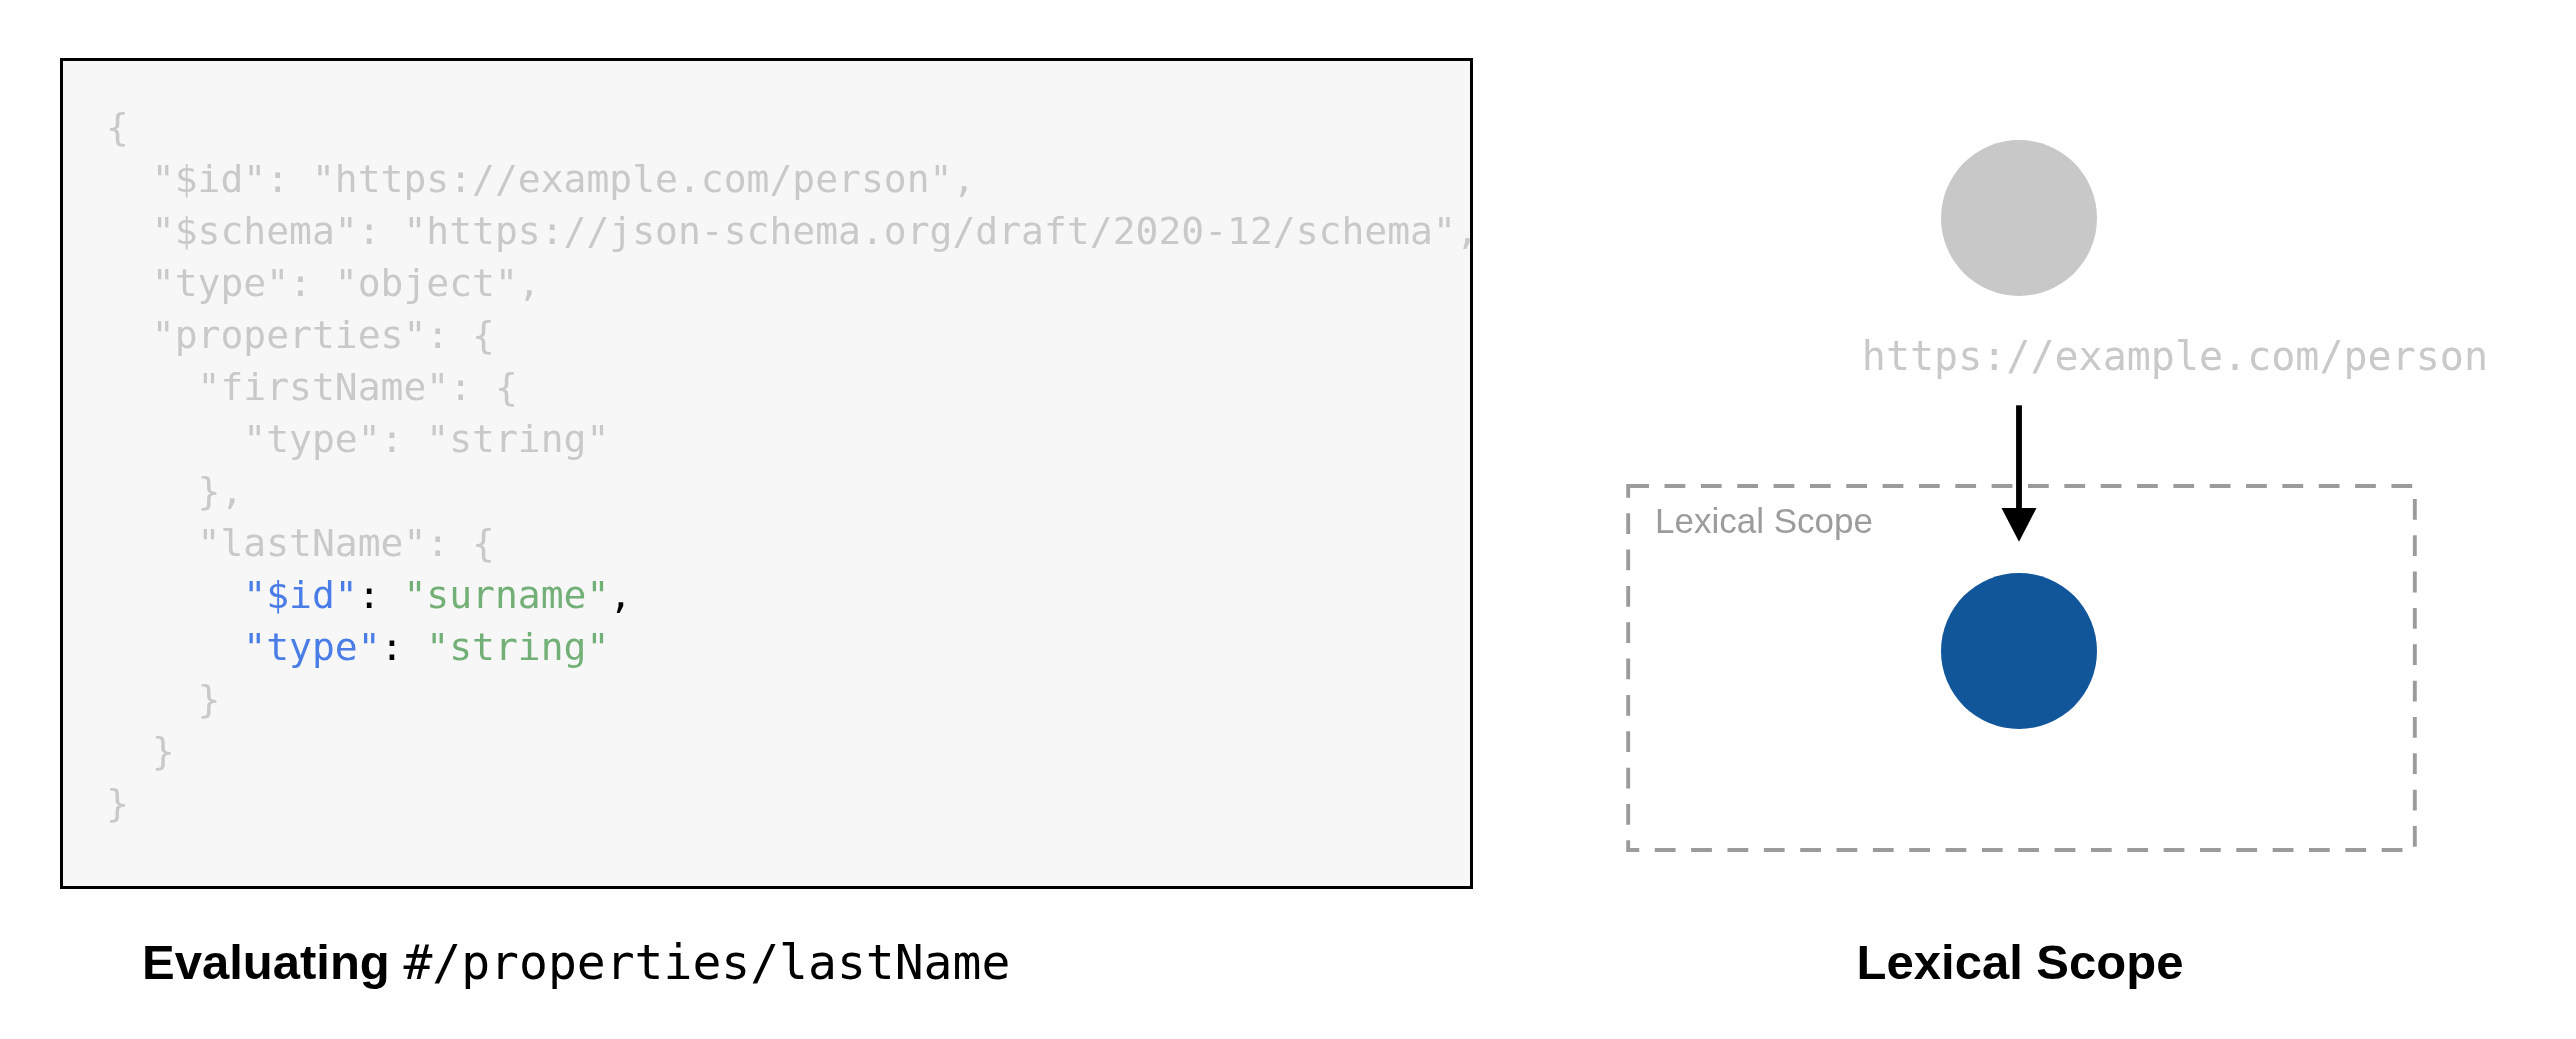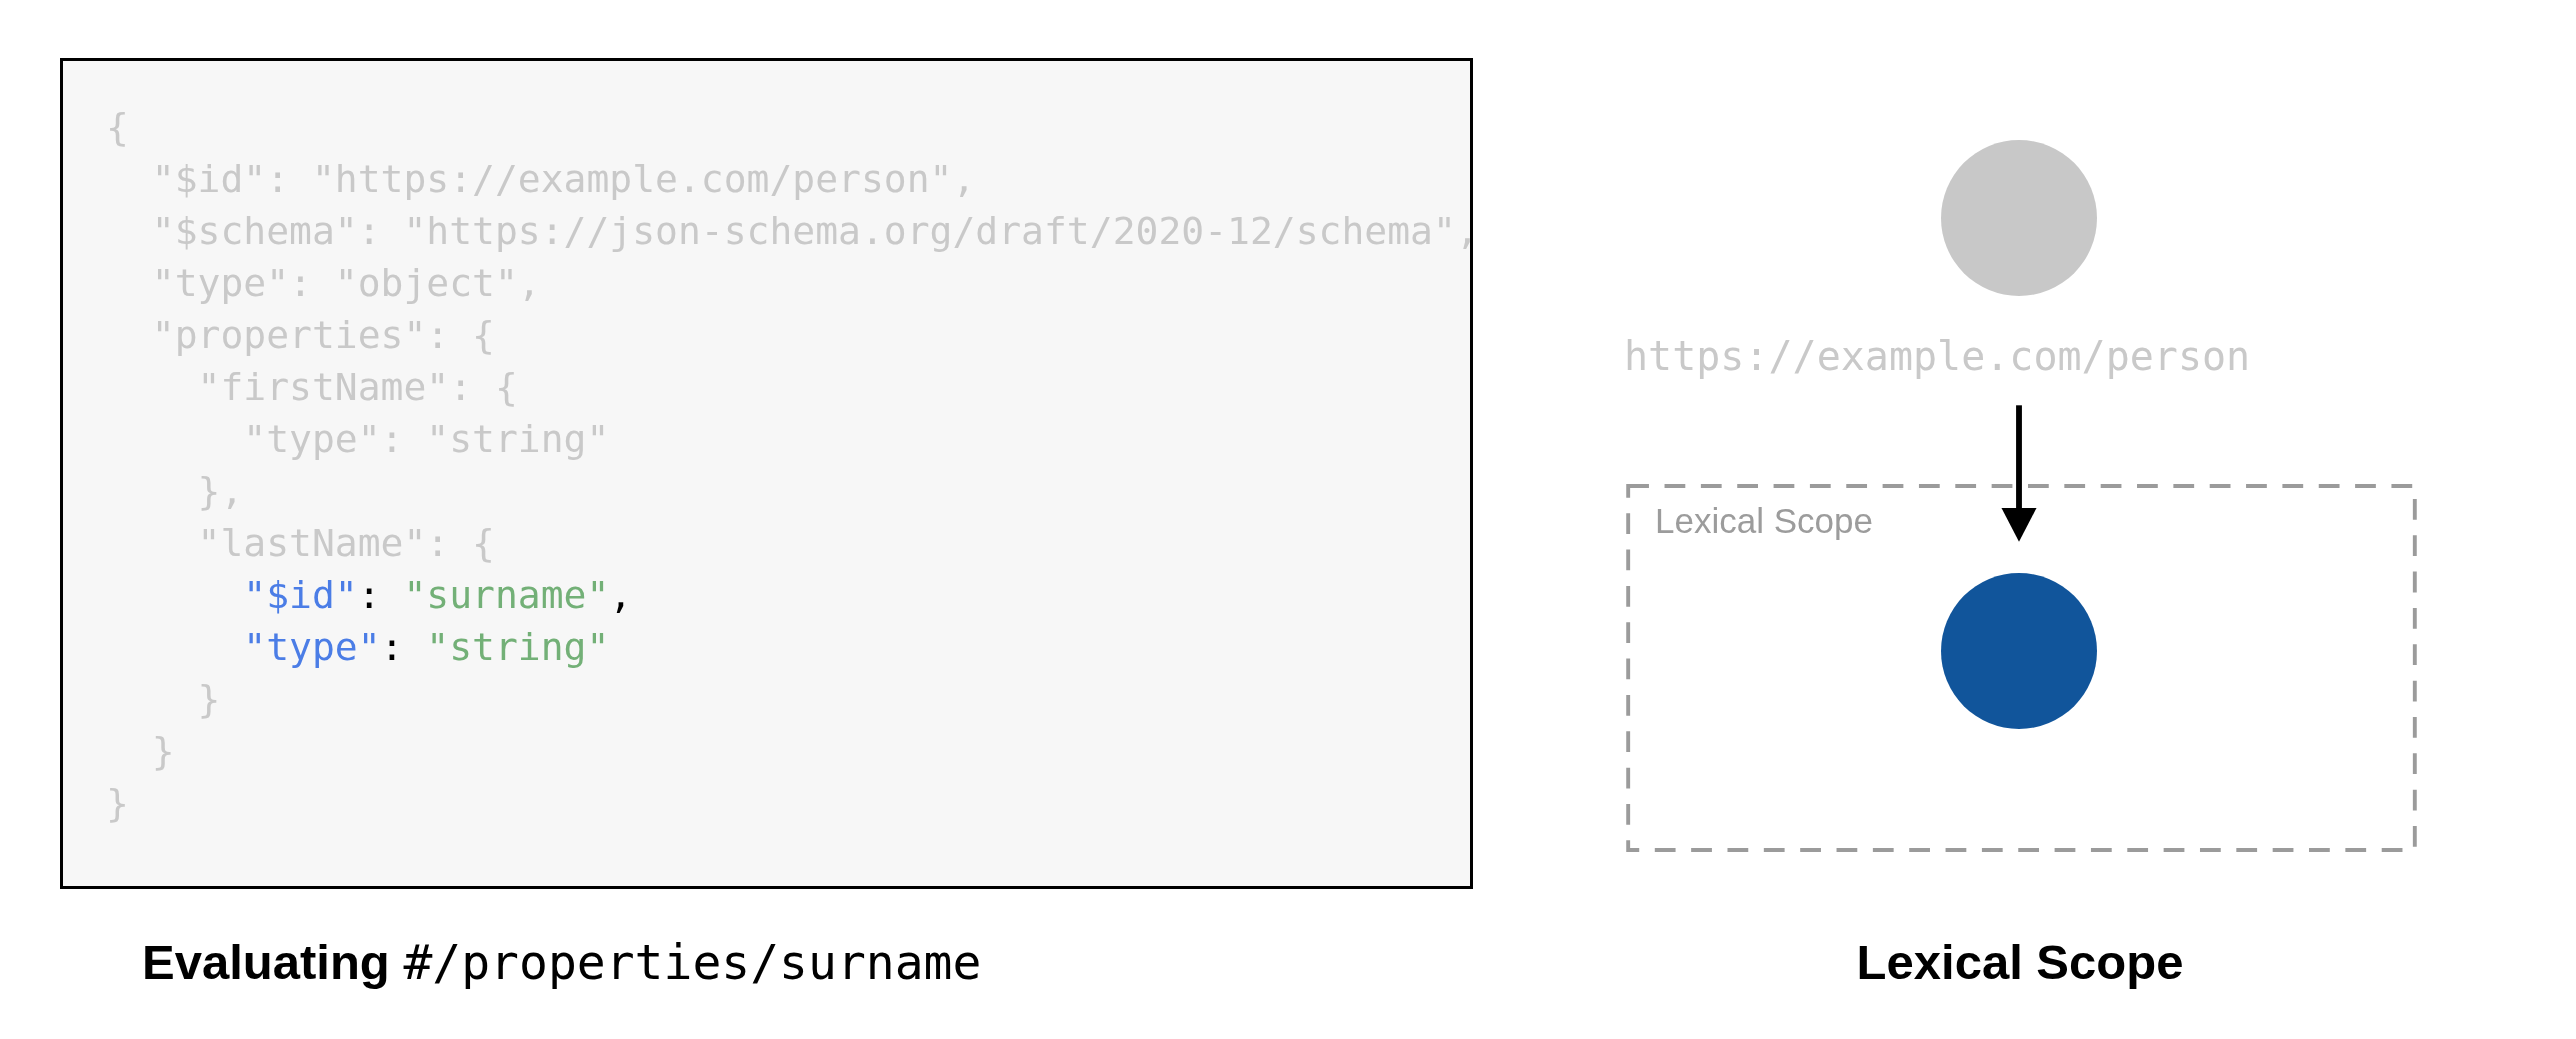--- a/index.html
+++ b/index.html
@@ -56,22 +56,22 @@
   .node {
     position: absolute;
     width: 156px; height: 156px;
     border-radius: 50%;
   }
   .node-gray { left: 1941px; top: 140px; background: #c8c8c8; }
   .node-blue { left: 1941px; top: 573px; background: #11559b; z-index: 2; }
 
   .center-text {
     position: absolute;
-    left: 1624px; width: 792px;
-    text-align: left;
+    left: 1696px; width: 792px;
+    text-align: right;
     font-family: "DejaVu Sans Mono", monospace;
     white-space: nowrap;
   }
   .uri-gray { top: 333px; font-size: 40px; color: #c9c9c9; }
   .uri-blue { top: 752px; font-size: 40px; color: #11559b; z-index: 2; }
 
   .arrow-svg { position: absolute; left: 1998px; top: 404px; z-index: 3; }
 
   .scope-svg { position: absolute; left: 1626px; top: 484px; z-index: 1; }
 
@@ -113,21 +113,21 @@
       <div class="ln">    },</div>
       <div class="ln">    "lastName": {</div>
       <div class="ln"><span>      </span><span class="tok-key">"$id"</span><span class="tok-punct">: </span><span class="tok-str">"surname"</span><span class="tok-punct">,</span></div>
       <div class="ln"><span>      </span><span class="tok-key">"type"</span><span class="tok-punct">: </span><span class="tok-str">"string"</span><span class="tok-punct"></span></div>
       <div class="ln">    }</div>
       <div class="ln">  }</div>
       <div class="ln">}</div>
     </div>
   </div>
 
-  <div class="caption-left"><span class="cap-bold">Evaluating</span><span class="cap-bold">&nbsp;</span><span class="cap-mono">#/properties/surname</span></div>
+  <div class="caption-left"><span class="cap-bold">Evaluating</span><span class="cap-bold">&nbsp;</span><span class="cap-mono">#/properties/lastName</span></div>
 
   <div class="node node-gray"></div>
   <div class="center-text uri-gray">https://example.com/person</div>
 
   <svg class="arrow-svg" width="42" height="139" viewBox="0 0 64 214">
     <line x1="32" y1="2" x2="32" y2="166" stroke="#000000" stroke-width="9"></line>
     <polygon points="5,160 59,160 32,212" fill="#000000"></polygon>
   </svg>
 
   <svg class="scope-svg" width="791" height="368" viewBox="0 0 1218 567">

